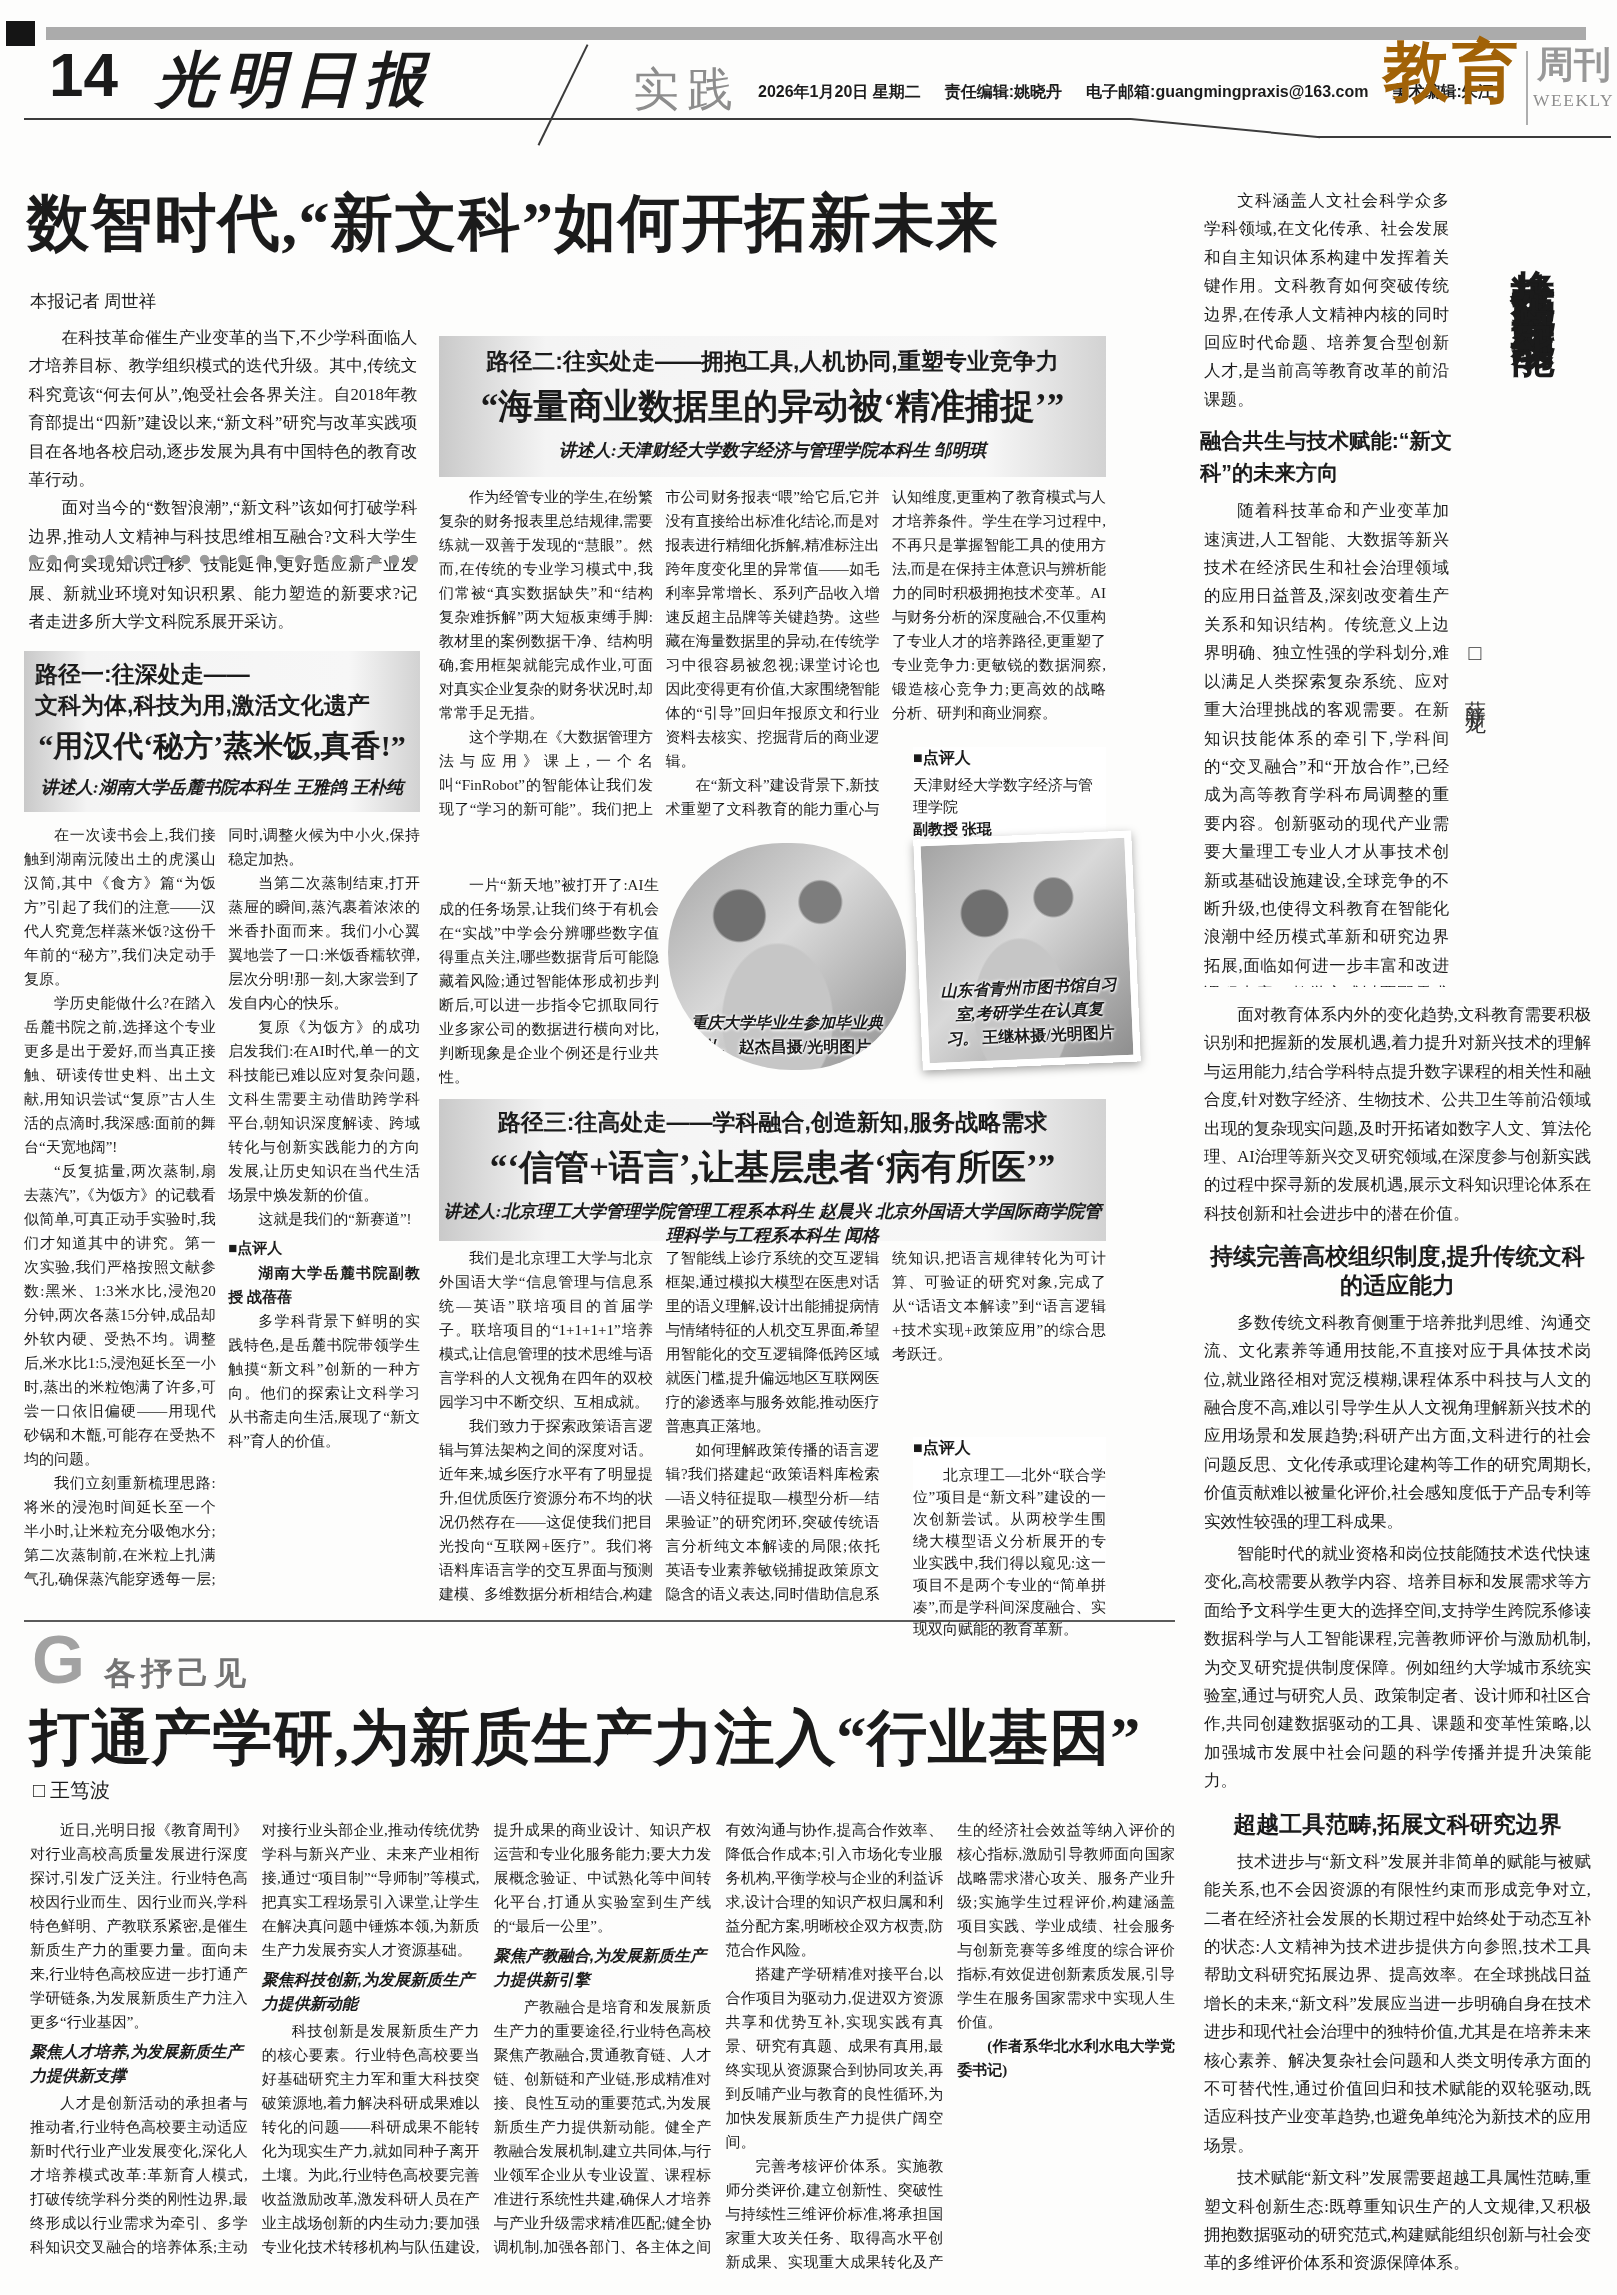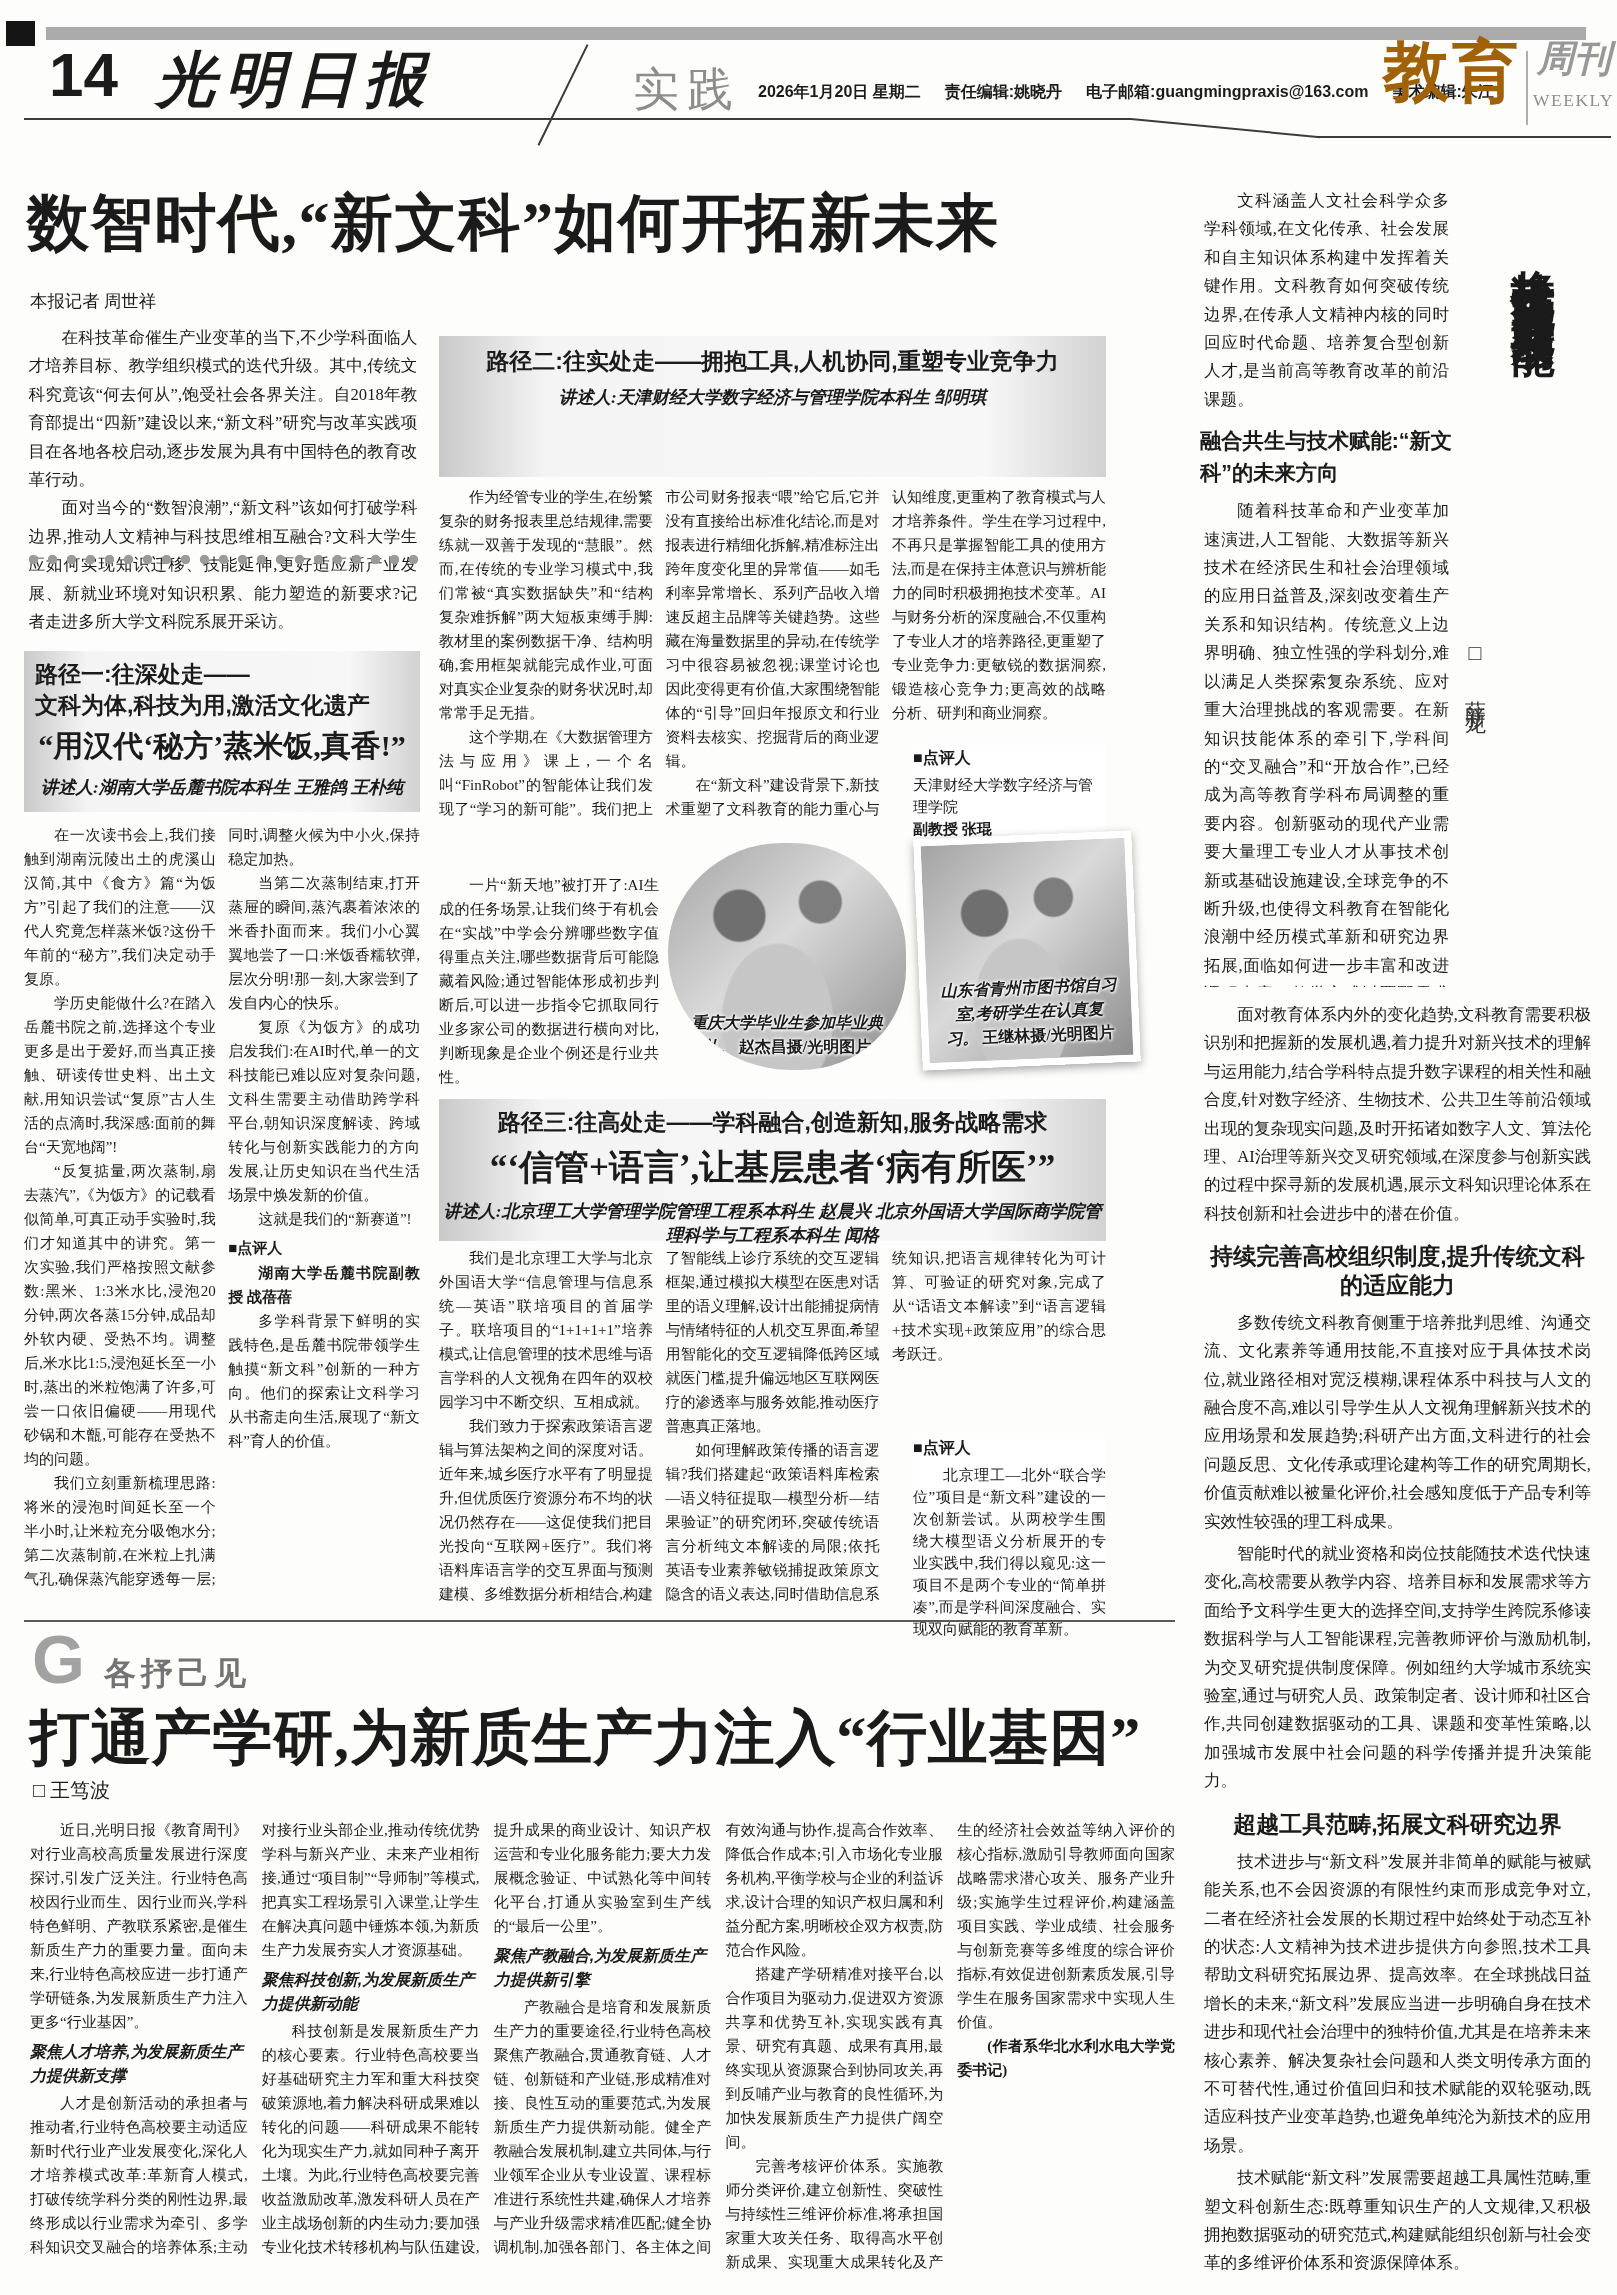--- a/index.html
+++ b/index.html
@@ -12,21 +12,21 @@
   .reg-mark{left:6.3px;top:20.5px;width:28.4px;height:25px;background:#151515;}
   .topbar{left:46px;top:27px;width:1540px;height:13.4px;background:#ababab;}
   .pagenum{left:49px;top:44px;font-size:62px;font-weight:bold;line-height:1;}
   .masthead{left:156px;top:49px;font-size:60px;font-weight:bold;font-style:italic;
             letter-spacing:9.5px;line-height:1;font-family:"DejaVu Serif",serif;}
   .hdr-slash{left:562px;top:39px;width:2.4px;height:112px;background:#3a3a3a;transform:rotate(26deg);}
   .practice{left:633px;top:66px;font-size:46px;font-weight:normal;color:#8d8d8d;letter-spacing:8px;line-height:1;}
   .dateline{left:758px;top:82px;font-size:16px;font-weight:bold;display:flex;gap:24px;white-space:nowrap;}
   .edu{left:1383px;top:38px;font-size:66px;font-weight:bold;color:#a16207;letter-spacing:3.2px;line-height:1;}
   .wk-div{left:1526px;top:51px;width:1.6px;height:74px;background:#aeaeae;}
-  .zhoukan{left:1537px;top:40px;font-size:37px;font-weight:bold;color:#989898;line-height:1;font-style:italic;}
+  .zhoukan{left:1537px;top:46px;font-size:37px;font-weight:bold;color:#989898;line-height:1;}
   .weekly-en{left:1533px;top:90px;font-size:17.4px;color:#8e8e8e;letter-spacing:1.6px;}
   .rule-l{left:24px;top:118px;width:1107px;height:1.6px;background:#3c3c3c;}
   .rule-d{left:1131px;top:118px;width:190px;height:1.6px;background:#3c3c3c;transform:rotate(5.5deg);transform-origin:left center;}
   .rule-r{left:1317px;top:136px;width:294px;height:1.6px;background:#3c3c3c;}
   
   .main-headline{left:27px;top:188px;width:1090px;font-size:62px;font-weight:900;letter-spacing:1.6px;line-height:1.15;}
   .byline{left:30px;top:289px;font-size:17.4px;}
   .intro{left:28.4px;top:324px;width:389px;font-size:16.6px;line-height:28.4px;}
   .intro p{margin:0;text-indent:2em;text-align:justify;}
   .dots{left:28.4px;top:554px;width:390px;height:11px;
@@ -130,20 +130,21 @@
       <p>当第二次蒸制结束,打开蒸屉的瞬间,蒸汽裹着浓浓的米香扑面而来。我们小心翼翼地尝了一口:米饭香糯软弹,层次分明!那一刻,大家尝到了发自内心的快乐。</p>
       <p>复原《为饭方》的成功启发我们:在AI时代,单一的文科技能已难以应对复杂问题,文科生需要主动借助跨学科平台,朝知识深度解读、跨域转化与创新实践能力的方向发展,让历史知识在当代生活场景中焕发新的价值。</p>
       <p>这就是我们的“新赛道”!</p>
       <h4>■点评人</h4>
       <p class="b">湖南大学岳麓书院副教授 战蓓蓓</p>
       <p>多学科背景下鲜明的实践特色,是岳麓书院带领学生触摸“新文科”创新的一种方向。他们的探索让文科学习从书斋走向生活,展现了“新文科”育人的价值。</p>
     </div>
 
   <div class="abs p2hd grad-hd">
     <div class="kicker sans">路径二:往实处走——拥抱工具,人机协同,重塑专业竞争力</div>
+    <div class="hl">“海量商业数据里的异动被‘精准捕捉’”</div>
     <div class="speaker">讲述人:天津财经大学数字经济与管理学院本科生 邹明琪</div>
   </div>
   <div class="abs cols p2body">
       <p>作为经管专业的学生,在纷繁复杂的财务报表里总结规律,需要练就一双善于发现的“慧眼”。然而,在传统的专业学习模式中,我们常被“真实数据缺失”和“结构复杂难拆解”两大短板束缚手脚:教材里的案例数据干净、结构明确,套用框架就能完成作业,可面对真实企业复杂的财务状况时,却常常手足无措。</p>
       <p>这个学期,在《大数据管理方法与应用》课上,一个名叫“FinRobot”的智能体让我们发现了“学习的新可能”。我们把上市公司财务报表“喂”给它后,它并没有直接给出标准化结论,而是对报表进行精细化拆解,精准标注出跨年度变化里的异常值——如毛利率异常增长、系列产品收入增速反超主品牌等关键趋势。这些藏在海量数据里的异动,在传统学习中很容易被忽视;课堂讨论也因此变得更有价值,大家围绕智能体的“引导”回归年报原文和行业资料去核实、挖掘背后的商业逻辑。</p>
       <p>在“新文科”建设背景下,新技术重塑了文科教育的能力重心与认知维度,更重构了教育模式与人才培养条件。学生在学习过程中,不再只是掌握智能工具的使用方法,而是在保持主体意识与辨析能力的同时积极拥抱技术变革。AI与财务分析的深度融合,不仅重构了专业人才的培养路径,更重塑了专业竞争力:更敏锐的数据洞察,锻造核心竞争力;更高效的战略分析、研判和商业洞察。</p>
     </div>
   <div class="abs cols p2cont">
       <p>一片“新天地”被打开了:AI生成的任务场景,让我们终于有机会在“实战”中学会分辨哪些数字值得重点关注,哪些数据背后可能隐藏着风险;通过智能体形成初步判断后,可以进一步指令它抓取同行业多家公司的数据进行横向对比,判断现象是企业个例还是行业共性。</p>
     </div>

